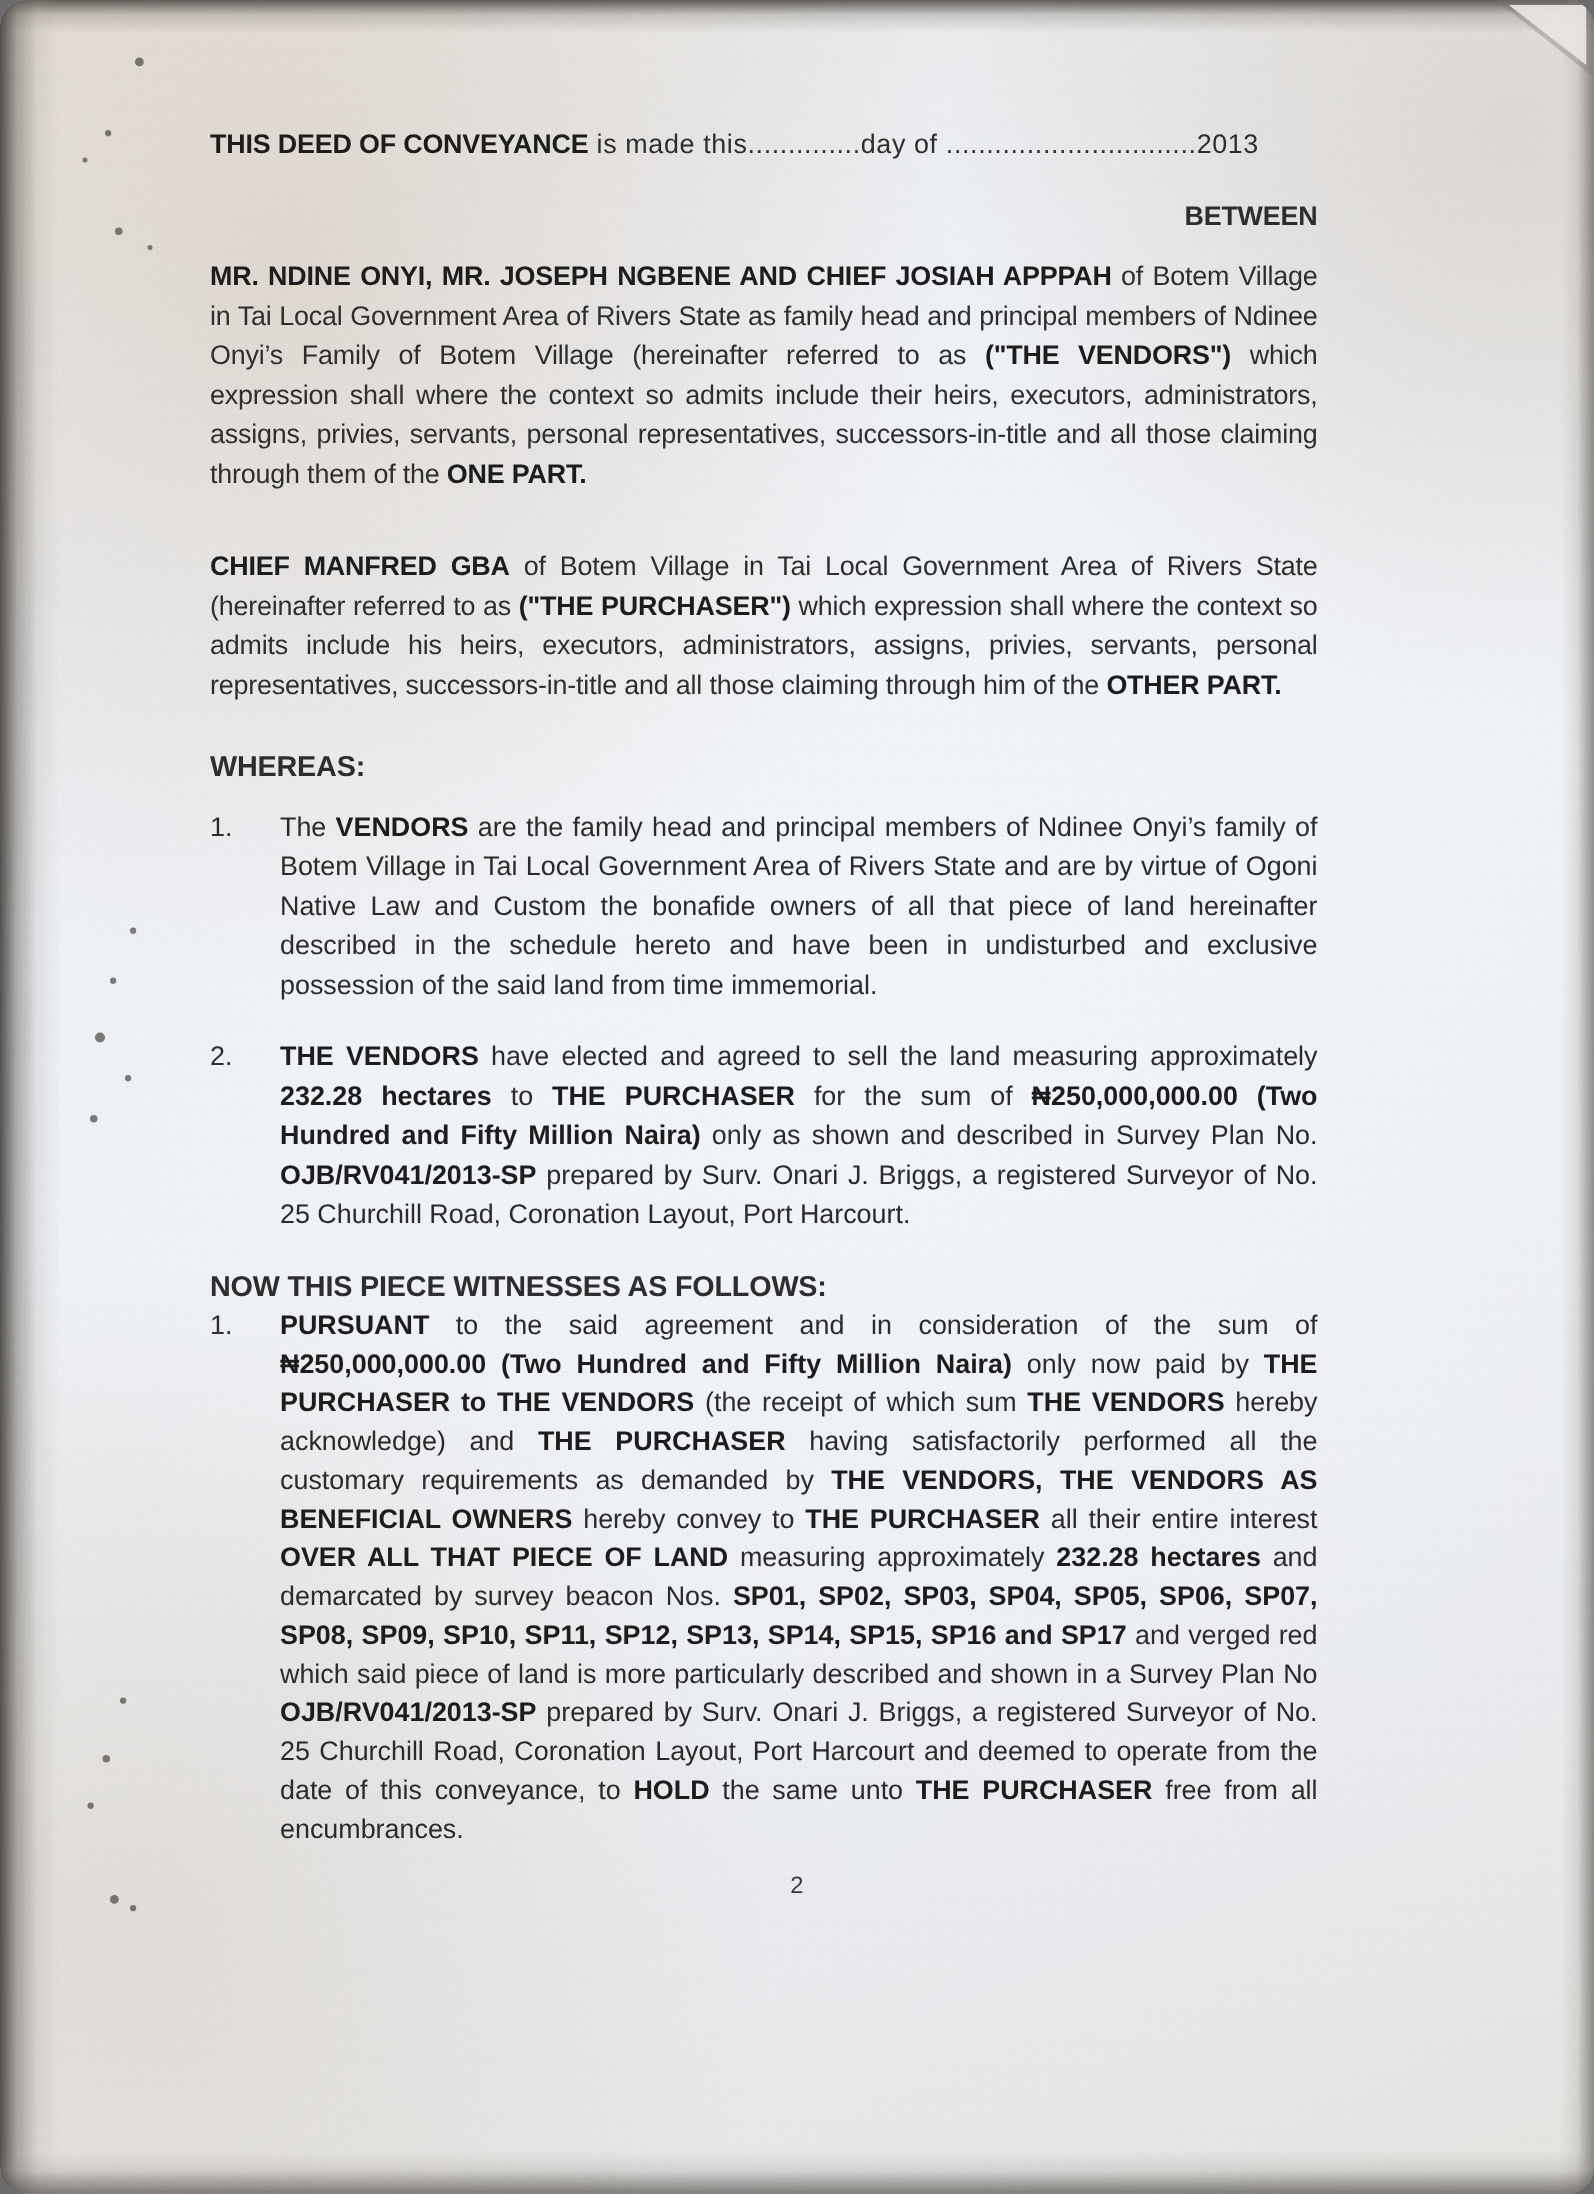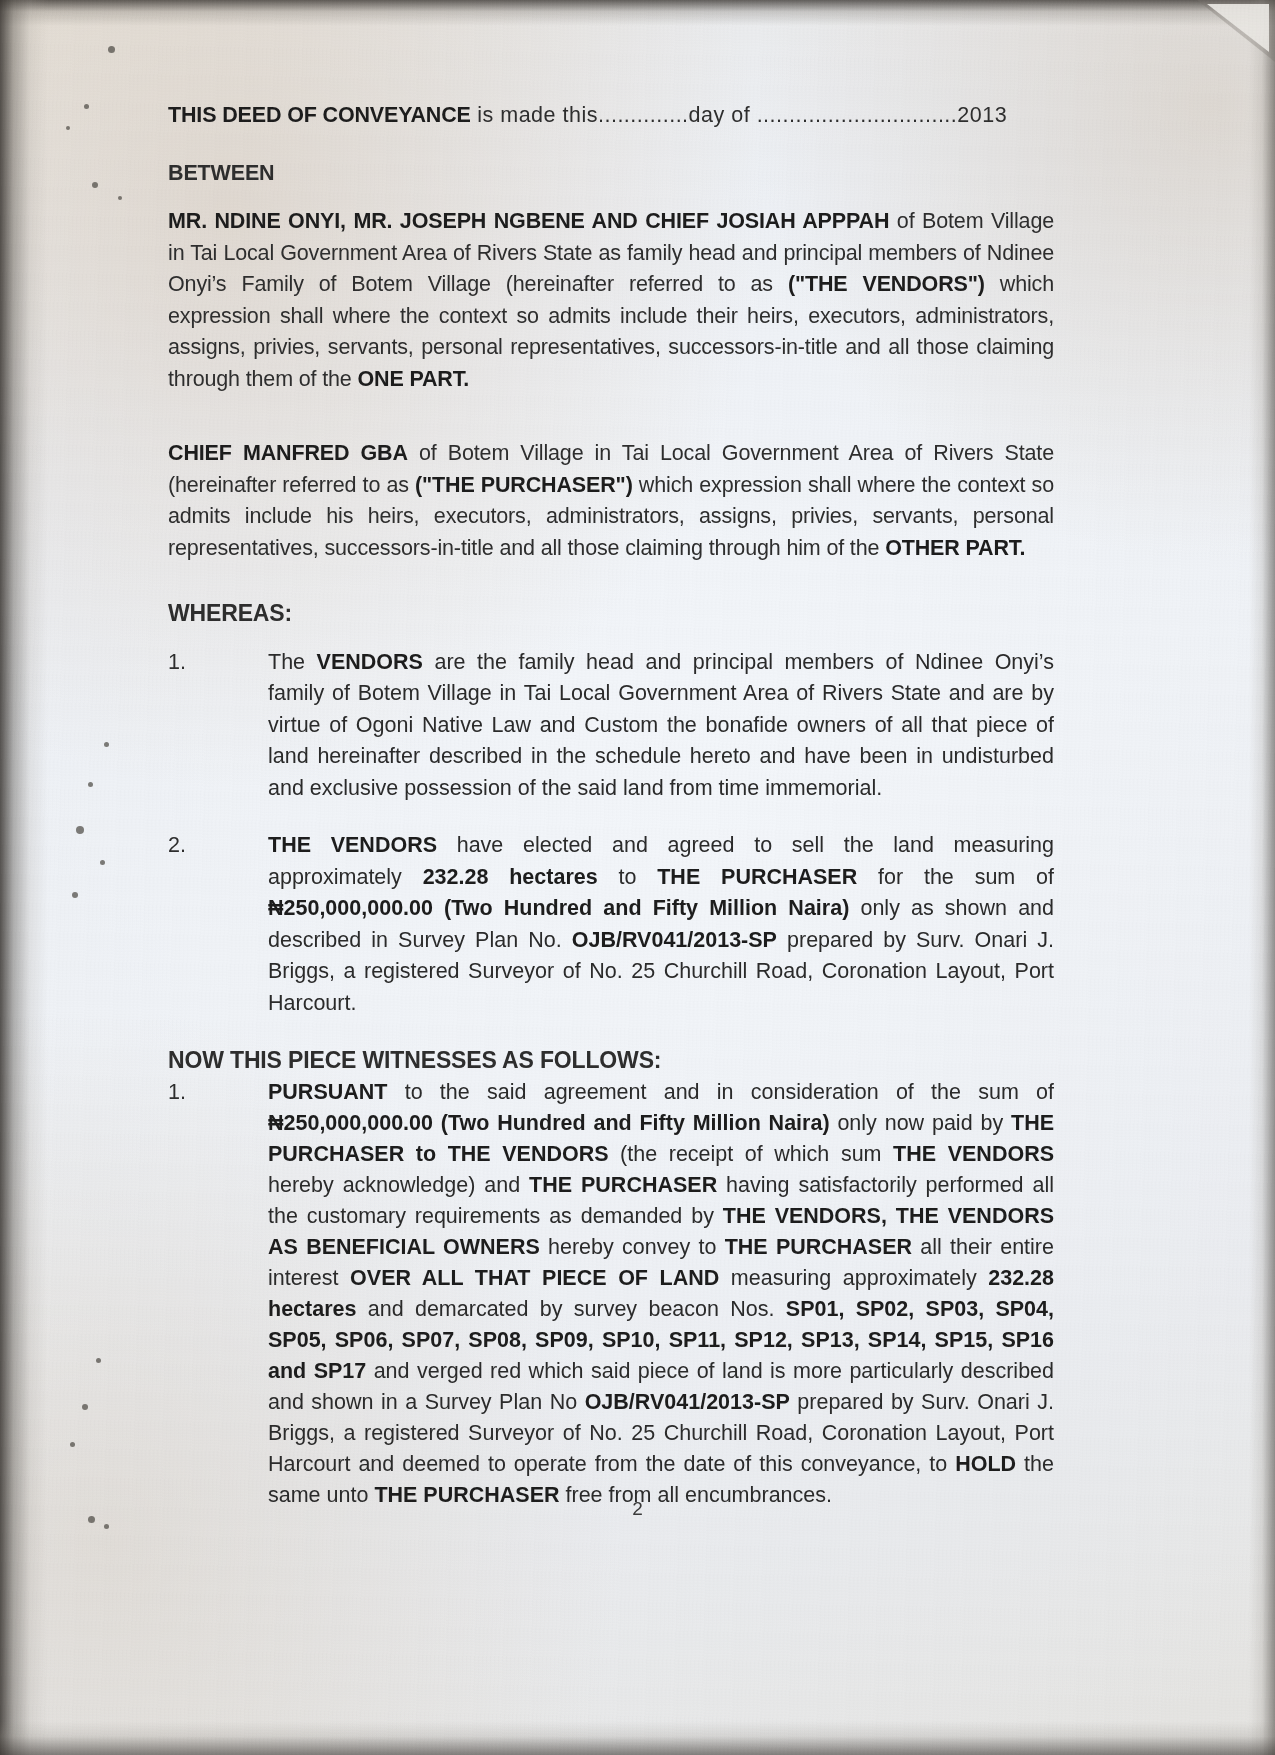--- a/index.html
+++ b/index.html
@@ -15,20 +15,21 @@
     margin: 0 auto;
     overflow: hidden;
     background:
       radial-gradient(ellipse 70% 55% at 18% 12%, rgba(214,200,184,0.55) 0%, rgba(214,200,184,0) 60%),
       radial-gradient(ellipse 55% 40% at 95% 6%,  rgba(205,192,176,0.50) 0%, rgba(205,192,176,0) 65%),
       radial-gradient(ellipse 60% 45% at 8% 88%,  rgba(208,196,180,0.42) 0%, rgba(208,196,180,0) 68%),
       radial-gradient(ellipse 80% 60% at 55% 45%, rgba(243,246,250,0.95) 0%, rgba(233,236,242,0.4) 70%, rgba(222,224,228,0) 100%),
       linear-gradient(160deg, #e8e4dd 0%, #eef1f5 22%, #f2f5f8 48%, #eceef1 72%, #e4e3e0 100%);
     font-family: "Liberation Sans", sans-serif;
     color: #2b2b2b;
+    border-radius: 21px;
   }
   
   .grain {
     position: absolute; inset: 0;
     pointer-events: none;
     opacity: .5;
     background-image:
       repeating-linear-gradient(92deg, rgba(0,0,0,0.018) 0px, rgba(0,0,0,0) 2px, rgba(255,255,255,0.02) 4px),
       repeating-linear-gradient(2deg, rgba(0,0,0,0.015) 0px, rgba(0,0,0,0) 3px);
   }
@@ -80,21 +81,21 @@
   p, .line {
     margin: 0;
     font-size: 21.5px;
     line-height: 31.5px;
     letter-spacing: -0.15px;
     text-align: justify;
     text-justify: inter-word;
     color: #2e2e2e;
   }
   b { font-weight: 700; color: #1d1d1d; }
-  .center { text-align: left; font-weight: 700; }
+  .center { text-align: right; font-weight: 700; }
   .gap-sm { height: 17px; }
   .gap-md { height: 26px; }
   .gap-lg { height: 34px; }
   .heading-left { font-weight: 700; font-size: 23px; line-height: 31.5px; }
   .numlist { margin: 0; padding: 0; list-style: none; }
   .numlist li {
     display: flex;
     align-items: flex-start;
     margin-bottom: 26px;
   }
@@ -104,21 +105,20 @@
     font-size: 21.5px;
     line-height: 31.5px;
     color: #2e2e2e;
   }
   .itemtext {
     flex: 1 1 auto;
     font-size: 21.5px;
     line-height: 31.5px;
     text-align: justify;
     text-justify: inter-word;
-    margin-left: 44px;
   }
   .tight { line-height: 31px; }
   .pagenum {
     position: absolute;
     left: 0; right: 0;
     top: 1498px;
     text-align: center;
     font-size: 19px;
     color: #3a3a3a;
   }

